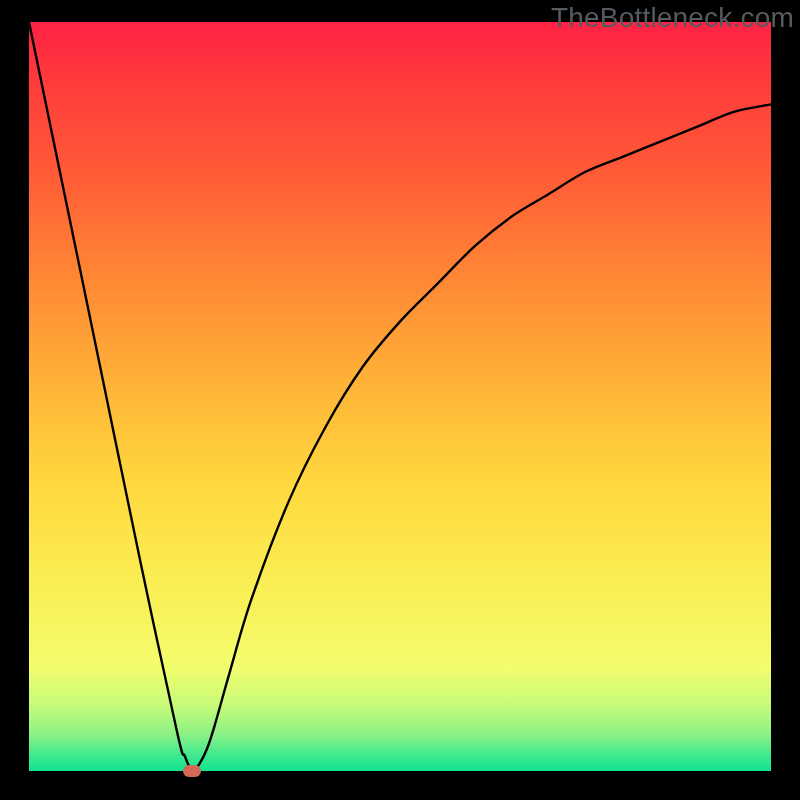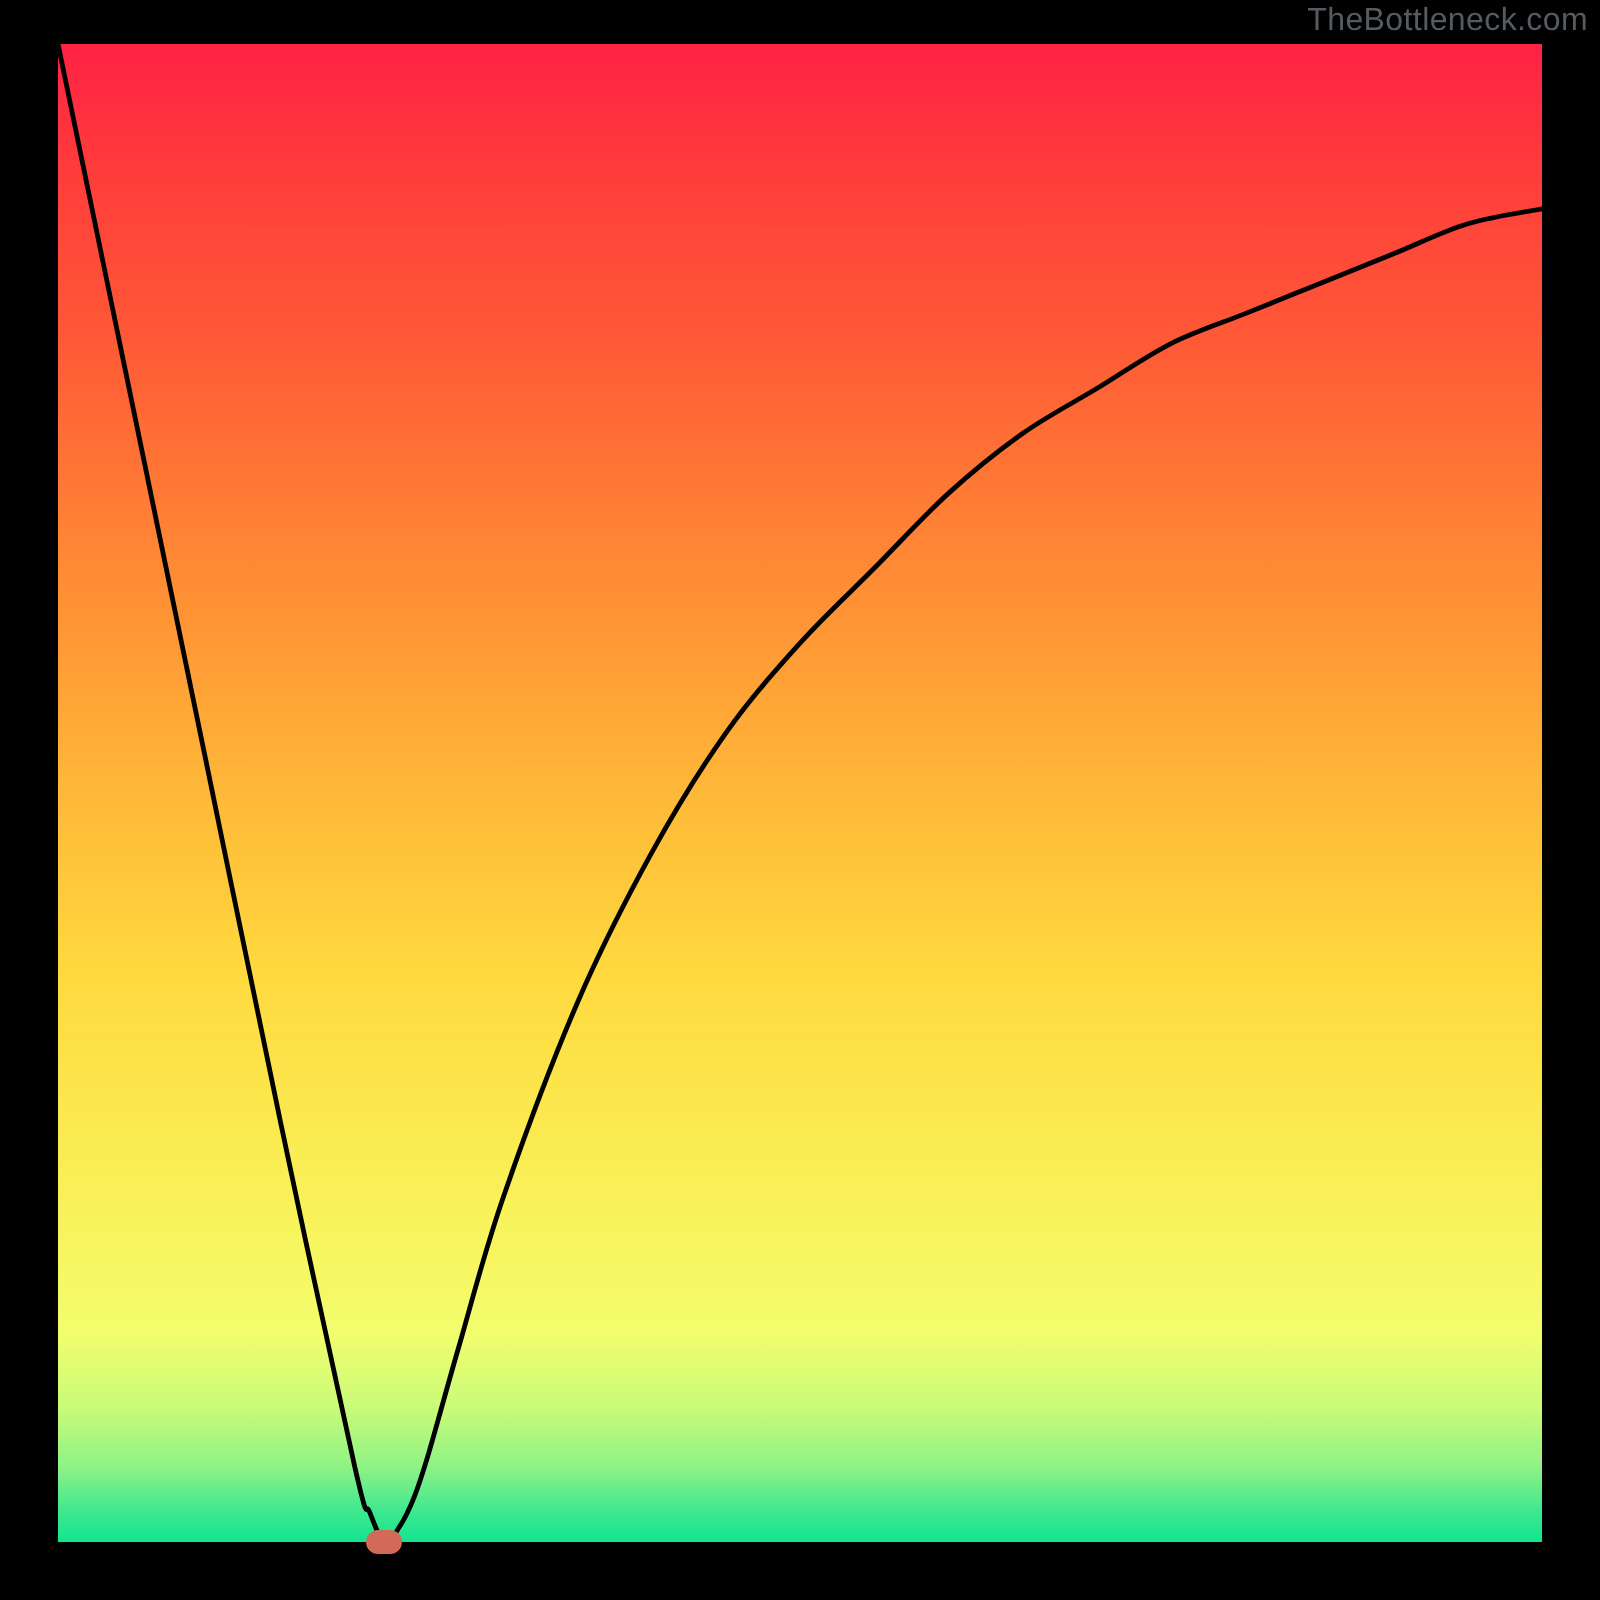--- a/index.html
+++ b/index.html
@@ -31,21 +31,21 @@
       #8ef285 95%,
       #3de88f 98%,
       #13e48f 100%
     );
   }
   .watermark {
     position: absolute;
     top: 2px;
     right: 6px;
     color: #555b60;
-    font-size: 16px;
+    font-size: 28px;
     font-weight: 500;
     letter-spacing: 0.2px;
     user-select: none;
   }
   svg.curves {
     position: absolute;
     left: 29px;
     top: 22px;
     width: 742px;
     height: 749px;

